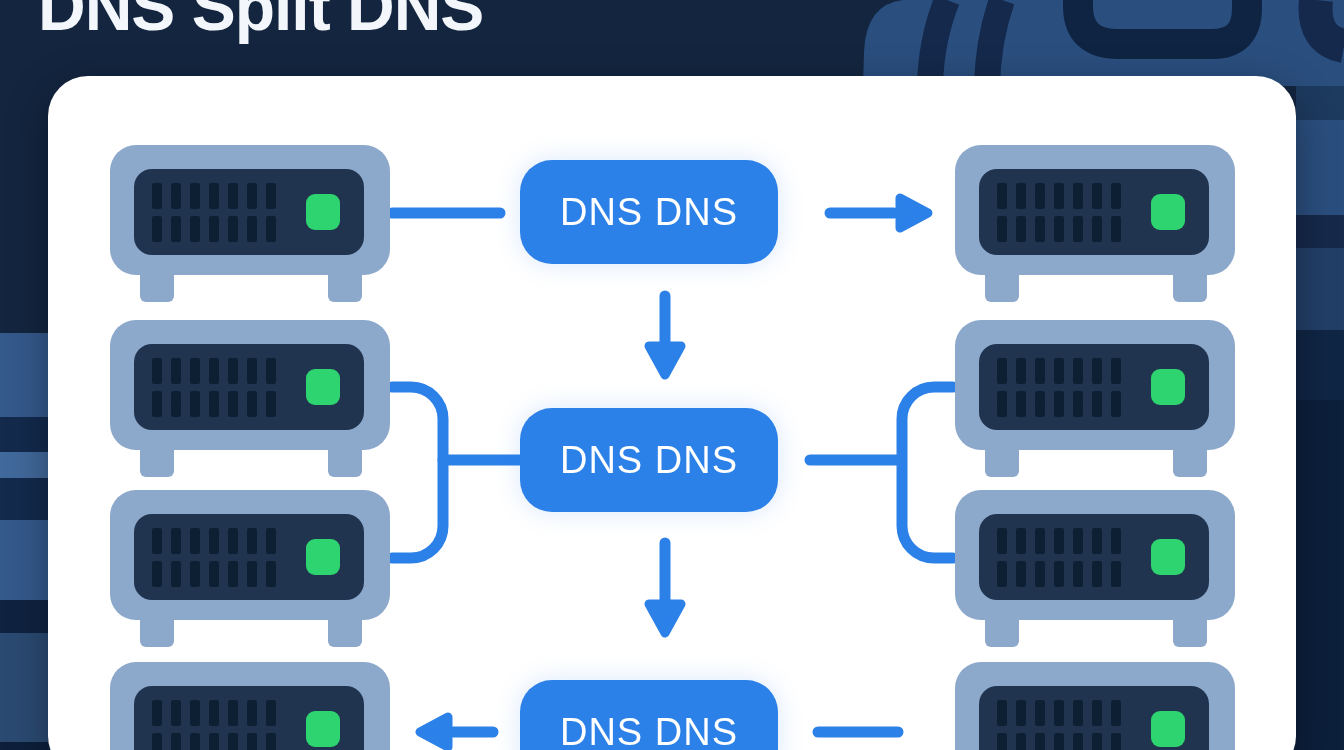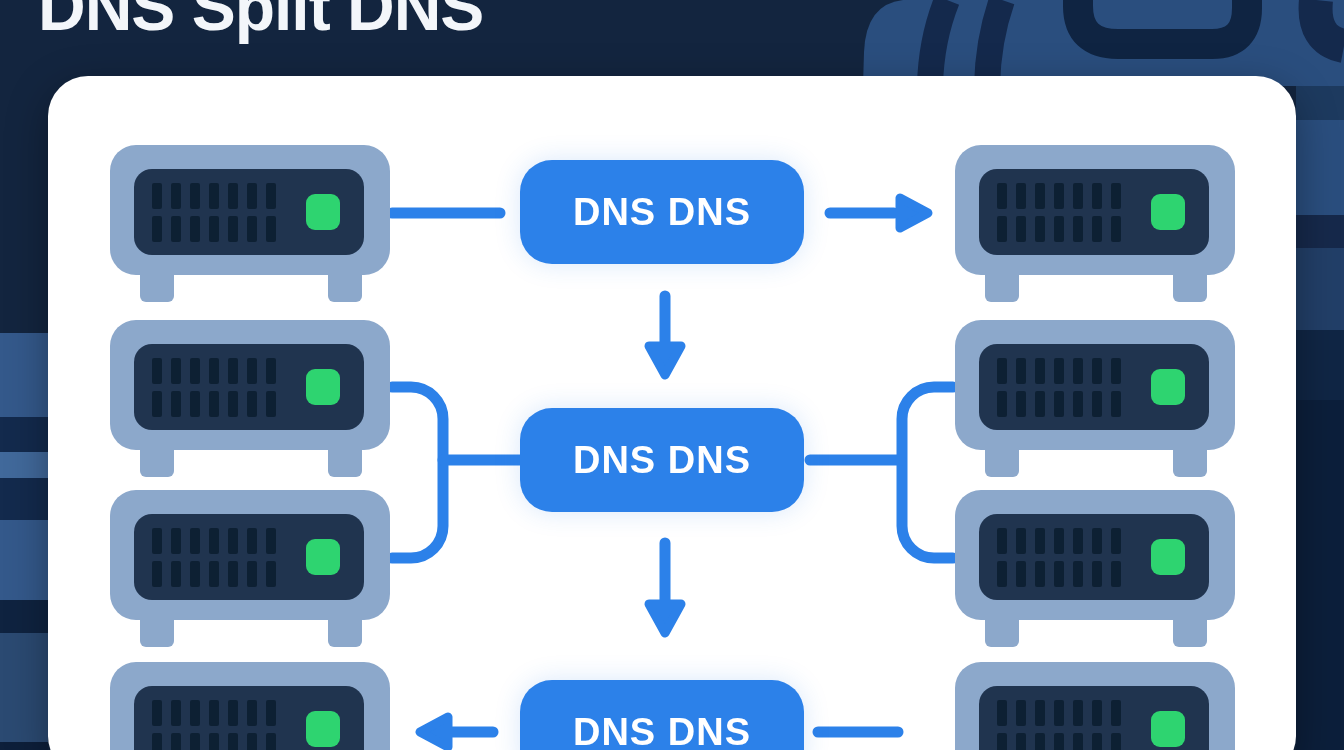--- a/index.html
+++ b/index.html
@@ -20,24 +20,24 @@
     font-size:66px;font-weight:800;letter-spacing:-1px;line-height:1;
     color:var(--title-text);white-space:nowrap;
   }
   .card{
     position:absolute;left:48px;top:76px;width:1248px;height:700px;z-index:1;
     background:var(--card-bg);border-radius:40px;
     box-shadow:0 12px 40px rgba(0,0,0,.35);
   }
   .connectors{position:absolute;left:0;top:0;z-index:1;}
   .dns-node{
-    position:absolute;width:284px;height:104px;z-index:2;
+    position:absolute;width:258px;height:104px;z-index:2;
     background:var(--accent-blue);border-radius:32px;
     display:flex;align-items:center;justify-content:center;
-    color:#fff;font-size:38px;font-weight:700;letter-spacing:1px;
+    color:#fff;font-size:38px;font-weight:400;letter-spacing:1px;
     box-shadow:0 0 26px rgba(44,129,233,.18);
   }
   .dns-top{left:472px;top:84px;}
   .dns-middle{left:472px;top:332px;}
   .dns-bottom{left:472px;top:604px;}
   .server{position:absolute;width:280px;height:157px;z-index:2;}
   .srv-body{position:absolute;left:0;right:0;top:0;bottom:27px;background:var(--server-body);border-radius:26px;}
   .srv-foot{position:absolute;bottom:0;width:34px;height:30px;background:var(--server-body);border-radius:0 0 6px 6px;}
   .foot-l{left:30px;} .foot-r{left:218px;}
   .srv-panel{

